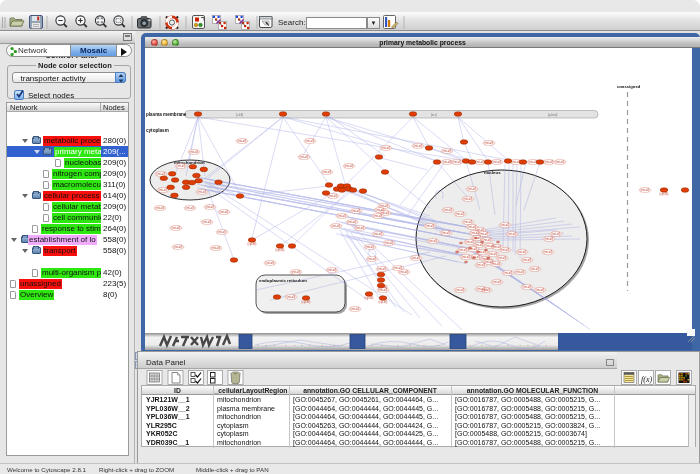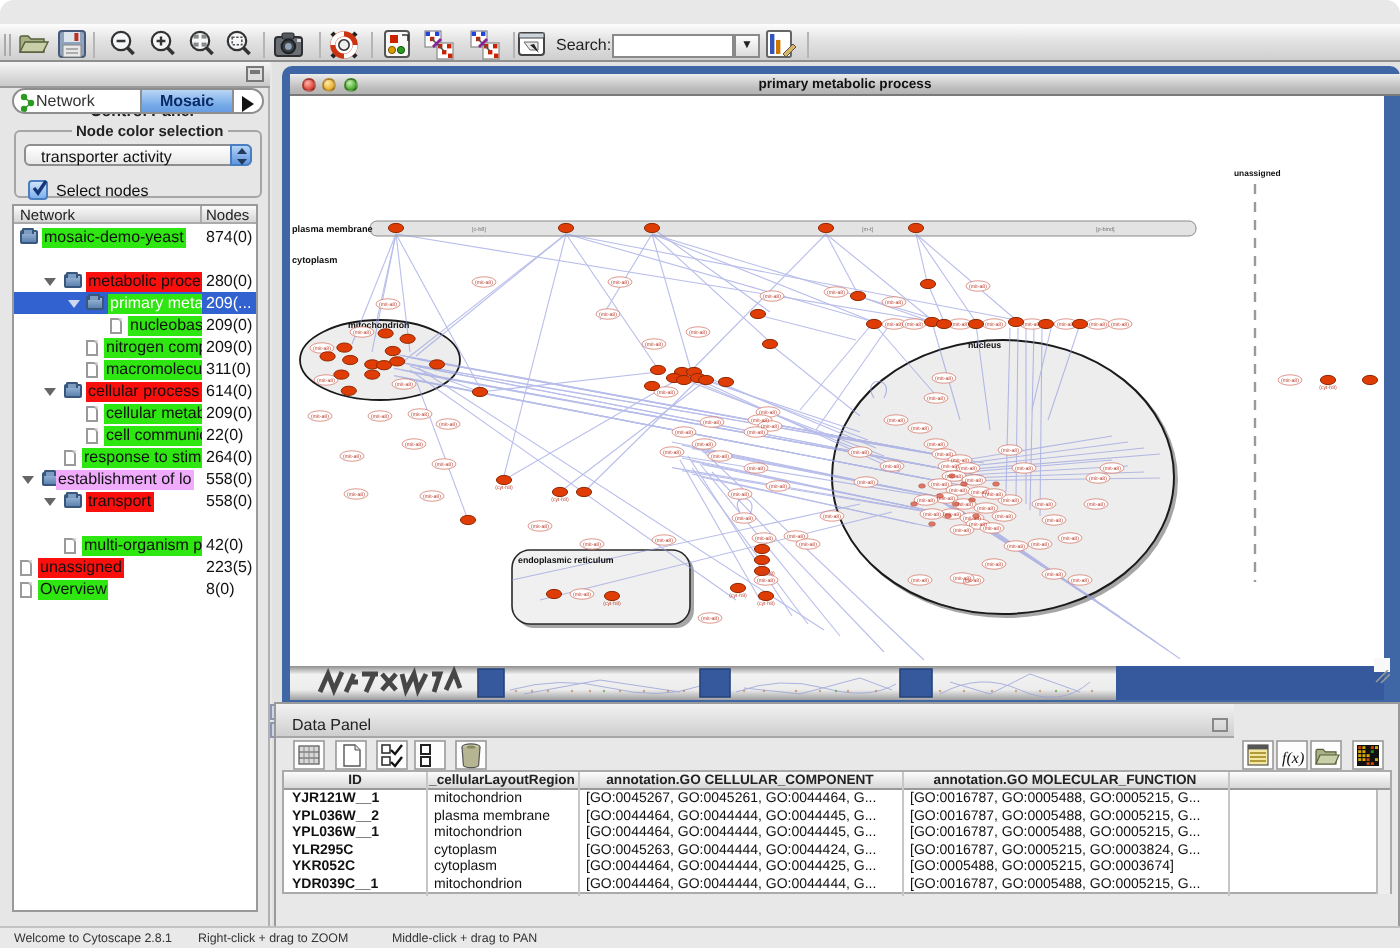--- a/index.html
+++ b/index.html
@@ -850,25 +850,20 @@
           <path d="M2 5 L4 7.5 L8 1.5" fill="none" stroke="#16357a" stroke-width="1.7"></path>
         </svg>
       </div>
       <div class="chk-lab">Select nodes</div>
     <div class="treebox">
       <div class="tree-head">
           <span class="h1">Network</span>
           <span class="hd"></span>
           <span class="h2">Nodes</span>
         </div>
-      <div class="trow" style="top:10px;">
-          <span class="fold" style="left:3px"></span>
-          <span class="lbl" style="left:14px;max-width:80px;background:#2ee610;color:#111">mosaic-demo-yeast</span>
-          <span class="cnt" style="color:#111">874(0)</span>
-        </div>
 <div class="trow" style="top:32px;">
           <span class="arr" style="left:15px"></span>
           <span class="fold" style="left:25px"></span>
           <span class="lbl" style="left:36px;max-width:58px;background:#fb0f0c;color:#111">metabolic process</span>
           <span class="cnt" style="color:#111">280(0)</span>
         </div>
 <div class="trow sel" style="top:43px;">
           <span class="arr" style="left:27px"></span>
           <span class="fold" style="left:36px"></span>
           <span class="lbl" style="left:47px;max-width:47px;background:#2ee610;color:#fff">primary metabo</span>

